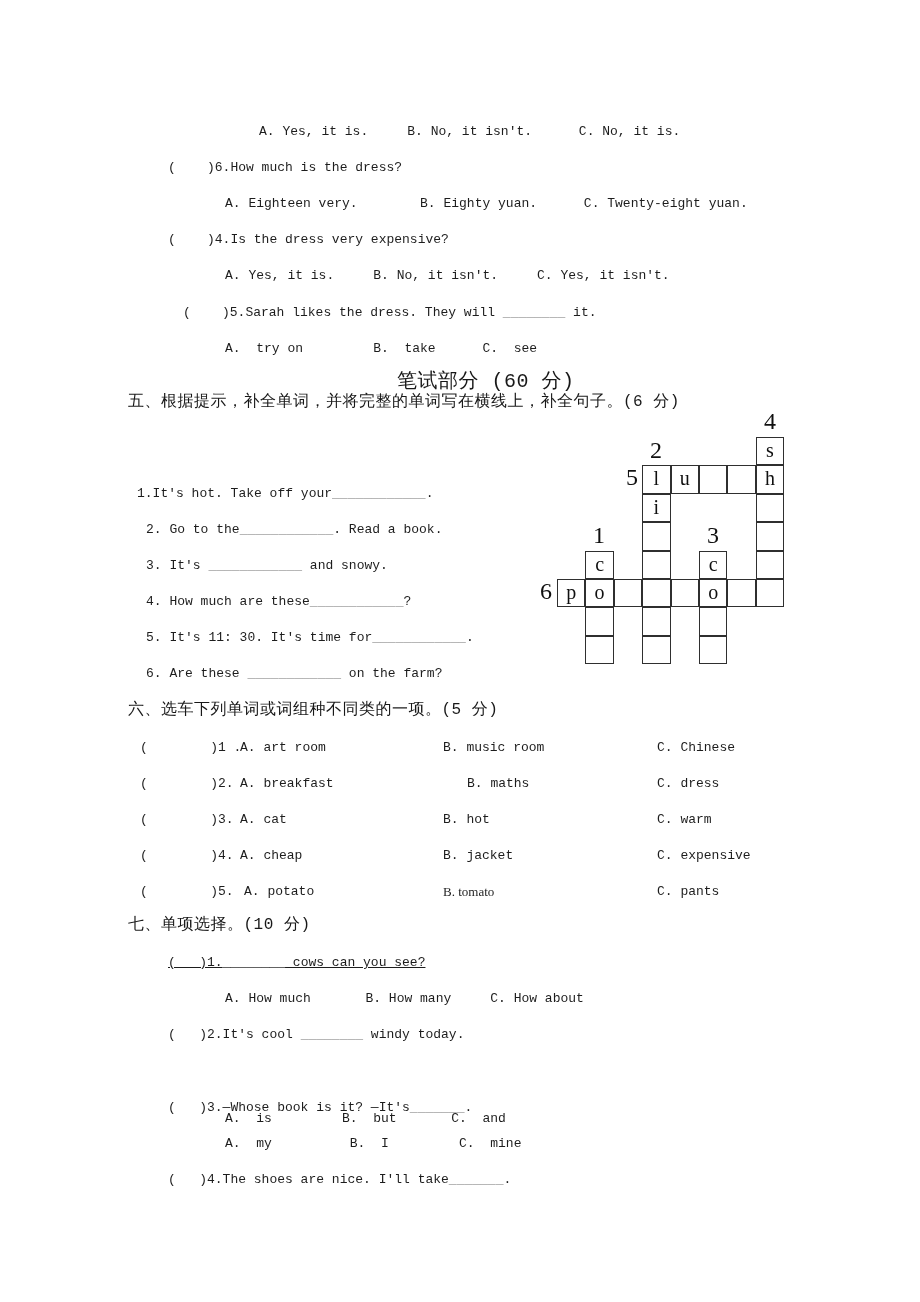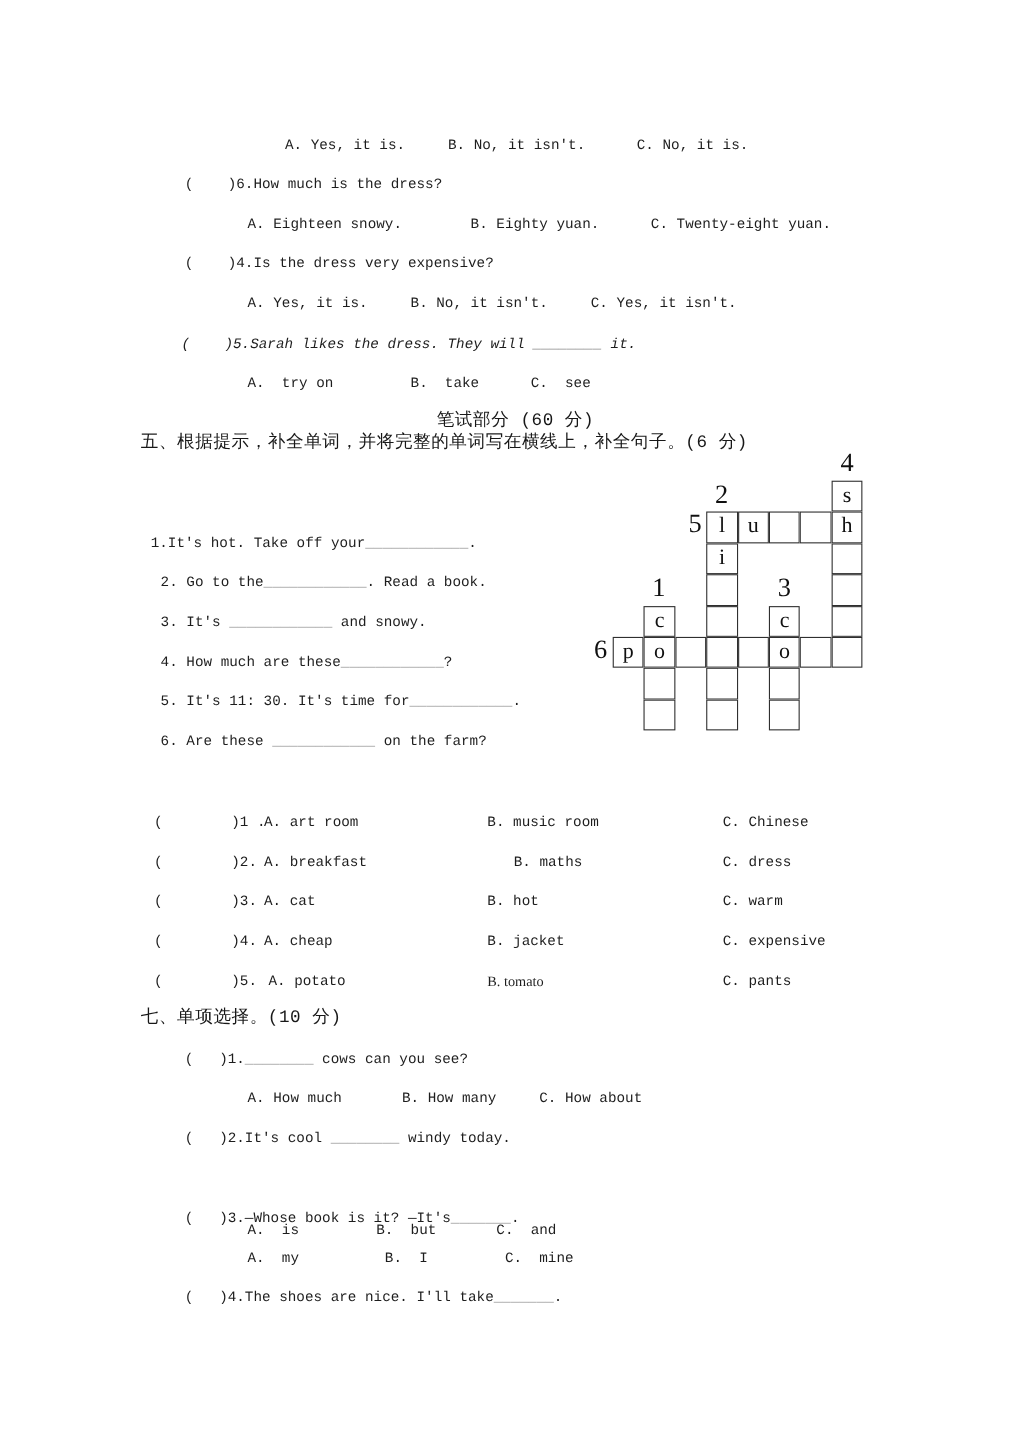--- a/index.html
+++ b/index.html
@@ -4,49 +4,50 @@
 <style>
   html,body{margin:0;padding:0;}
   body{
     width:920px;height:1302px;background:#ffffff;position:relative;overflow:hidden;
     font-family:"Liberation Mono","DejaVu Sans Mono",monospace;
   }
   .page{position:absolute;left:0;top:0;width:920px;height:1302px;background:#fff;}
   .abs{position:absolute;white-space:pre;}
   .line{font-size:13px;line-height:19px;color:#1d1d1d;}
   .cn{font-size:16px;line-height:20px;color:#181818;letter-spacing:0.5px;}
-  .heading{font-size:16px;line-height:20px;color:#181818;letter-spacing:0.5px;}
+  .heading{font-size:20px;line-height:20px;color:#181818;letter-spacing:0.5px;}
   .blank{color:#8e8e8e;}
   .row6{position:absolute;height:20px;}
   .row6 span{position:absolute;top:0;white-space:pre;font-size:13px;line-height:19px;color:#1d1d1d;}
   .cw-cell{
     position:absolute;box-sizing:border-box;border:1.4px solid #2f2f2f;background:#fff;
     font-family:"Liberation Serif","DejaVu Serif",serif;font-size:20px;color:#101010;
     text-align:center;
   }
   .cw-label{
     position:absolute;font-family:"Liberation Serif","DejaVu Serif",serif;
     font-size:24px;line-height:26px;color:#101010;text-align:center;
   }
 </style>
 </head>
 <body>
 
 <div class="page">
   <div class="abs heading" style="left:397px;top:372px;">笔试部分 (60 分)</div>
   <div class="abs cn" style="left:128px;top:392px;">五、根据提示，补全单词，并将完整的单词写在横线上，补全句子。(6 分)</div>
+  <div class="abs cn" style="left:128px;top:700px;">六、选车下列单词或词组种不同类的一项。(5 分)</div>
   <div class="abs cn" style="left:128px;top:915px;">七、单项选择。(10 分)</div>
 
   <div id="listening-lines">
       <div class="abs line" style="left: 219px; top: 122px; margin-left: 40px;">A. Yes, it is.     B. No, it isn't.      C. No, it is.</div>
       <div class="abs line" style="left: 168px; top: 158px;">(    )6.How much is the dress?</div>
-      <div class="abs line" style="left: 225px; top: 194px;">A. Eighteen snowy.        B. Eighty yuan.      C. Twenty-eight yuan.</div>
+      <div class="abs line" style="left: 225px; top: 194px;">A. Eighteen very.        B. Eighty yuan.      C. Twenty-eight yuan.</div>
       <div class="abs line" style="left: 168px; top: 230px;">(    )4.Is the dress very expensive?</div>
       <div class="abs line" style="left: 225px; top: 266px;">A. Yes, it is.     B. No, it isn't.     C. Yes, it isn't.</div>
-      <div class="abs line" style="left: 165px; top: 303px; font-style: italic;">(    )5.Sarah likes the dress. They will <span class="blank">________</span> it.</div>
+      <div class="abs line" style="left: 183px; top: 303px;">(    )5.Sarah likes the dress. They will <span class="blank">________</span> it.</div>
       <div class="abs line" style="left: 225px; top: 339px;">A.  try on         B.  take      C.  see</div>
     </div>
   <div id="section5-sentences">
       <div class="abs line" style="left: 137px; top: 484px;">1.It's hot. Take off your<span class="blank">____________</span>.</div>
       <div class="abs line" style="left: 146px; top: 520px;">2. Go to the<span class="blank">____________</span>. Read a book.</div>
       <div class="abs line" style="left: 146px; top: 556px;">3. It's <span class="blank">____________</span> and snowy.</div>
       <div class="abs line" style="left: 146px; top: 592px;">4. How much are these<span class="blank">____________</span>?</div>
       <div class="abs line" style="left: 146px; top: 628px;">5. It's 11: 30. It's time for<span class="blank">____________</span>.</div>
       <div class="abs line" style="left: 146px; top: 664px;">6. Are these <span class="blank">____________</span> on the farm?</div>
     </div>
@@ -112,21 +113,21 @@
         <span style="left: 517px;">C. expensive</span>
       </div>
       <div class="row6" style="left: 140px; top: 882px;">
         <span style="left: 0px;">(        )5.</span>
         <span style="left: 104px;">A. potato</span>
         <span style="left: 303px; font-family: Liberation Serif, serif;">B. tomato</span>
         <span style="left: 517px;">C. pants</span>
       </div>
     </div>
   <div id="section7-lines">
-      <div class="abs line" style="left: 168px; top: 953px;">(   )1.<span class="blank">________</span> cows can you see?</div>
+      <div class="abs line" style="left: 168px; top: 953px; text-decoration: underline;">(   )1.<span class="blank">________</span> cows can you see?</div>
       <div class="abs line" style="left: 225px; top: 989px;">A. How much       B. How many     C. How about</div>
       <div class="abs line" style="left: 168px; top: 1025px;">(   )2.It's cool <span class="blank">________</span> windy today.</div>
       <div class="abs line" style="left: 225px; top: 1061px; margin-top: 48px;">A.  is         B.  but       C.  and</div>
       <div class="abs line" style="left: 168px; top: 1098px;">(   )3.—Whose book is it? —It's<span class="blank">_______</span>.</div>
       <div class="abs line" style="left: 225px; top: 1134px;">A.  my          B.  I         C.  mine</div>
       <div class="abs line" style="left: 168px; top: 1170px;">(   )4.The shoes are nice. I'll take<span class="blank">_______</span>.</div>
     </div>
 </div>
 
 </body></html>

